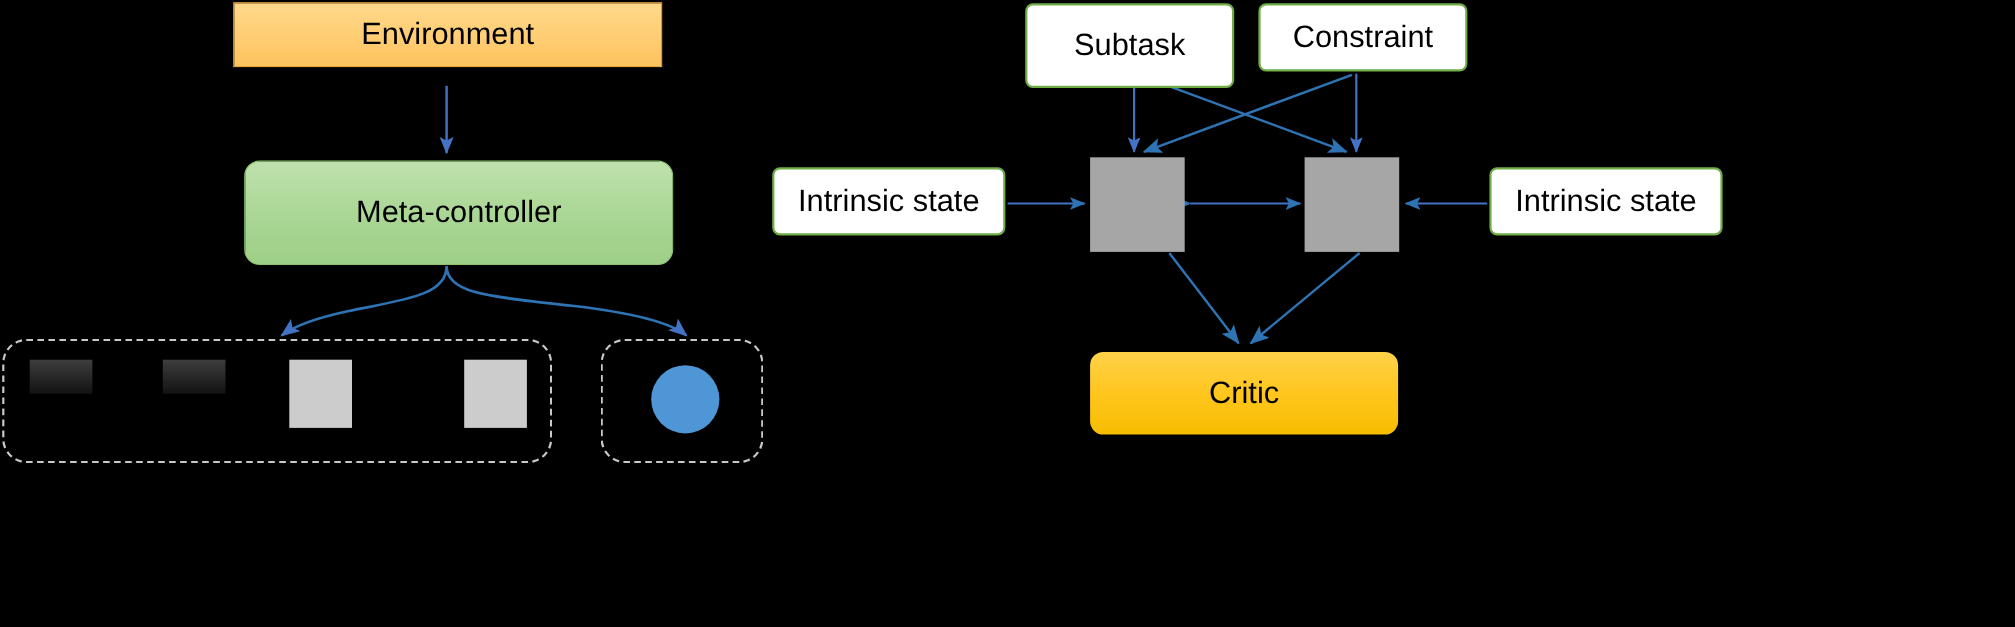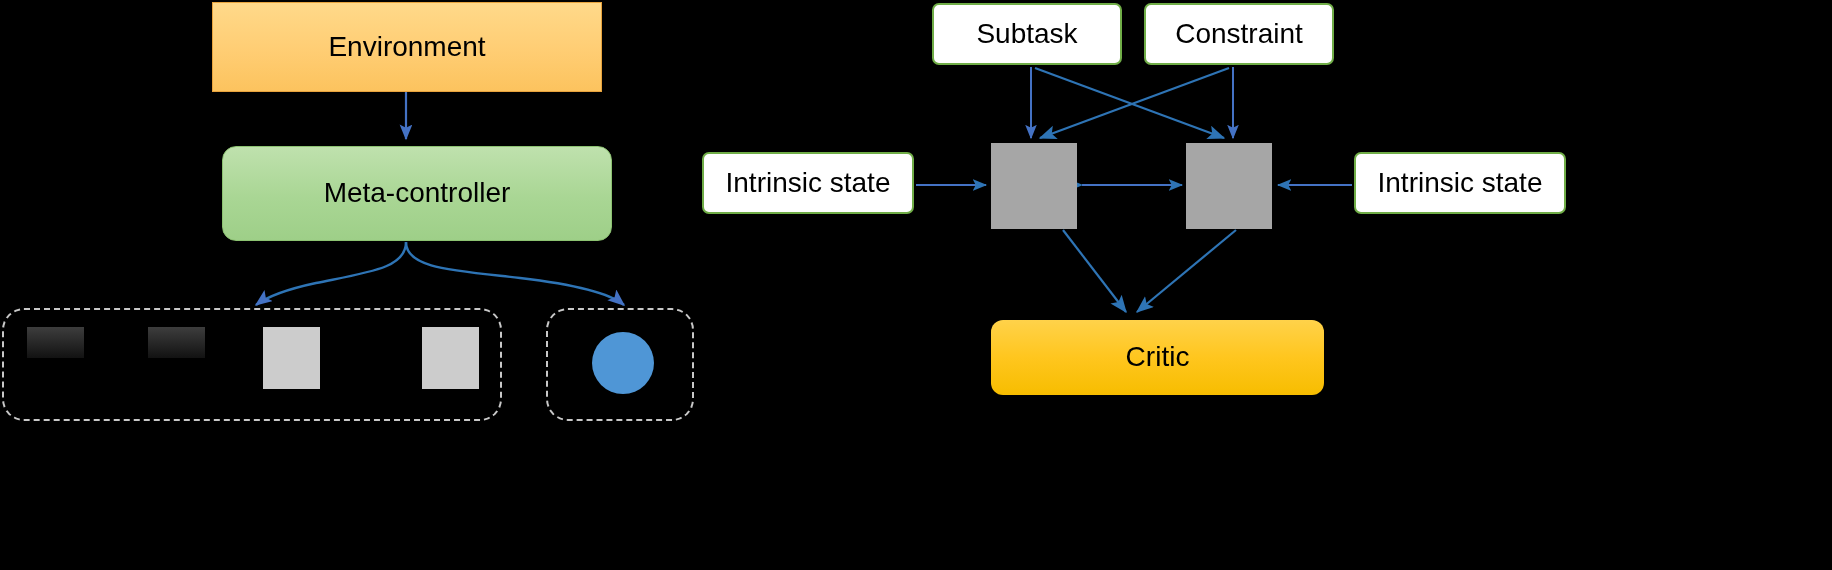--- a/index.html
+++ b/index.html
@@ -2,21 +2,21 @@
 <html><head>
 <meta charset="utf-8">
 <style>
   html,body{margin:0;padding:0;background:#000;}
   body{width:1832px;height:570px;position:relative;overflow:hidden;
        font-family:"Liberation Sans","DejaVu Sans",sans-serif;}
   #stage{position:absolute;left:0;top:0;width:1832px;height:570px;}
   .node{position:absolute;box-sizing:border-box;display:flex;align-items:center;
         justify-content:center;text-align:center;color:#000;line-height:1.1;}
   
-  #env{left:212px;top:2px;width:390px;height:90px;
+  #env{left:212px;top:2px;width:390px;height:59px;
        background:linear-gradient(180deg,#ffd98a 0%,#ffcd73 55%,#fcc35e 100%);
        border:1.5px solid #e8a33d;font-size:28px;}
   
   #meta{left:222px;top:146px;width:390px;height:95px;border-radius:14px;
         background:linear-gradient(180deg,#bfe1ad 0%,#a9d694 55%,#9ecf88 100%);
         border:1.5px solid #8cc271;font-size:28px;}
   
   .dashed{position:absolute;box-sizing:border-box;border:2.5px dashed #c8c8c8;
           border-radius:22px;background:transparent;}
   #act-group{left:2px;top:308px;width:500px;height:113px;}
@@ -26,30 +26,30 @@
   .sq.light{background:#cccccc;}
   #sq1{left:27px;top:327px;width:57px;height:31px;}
   #sq2{left:148px;top:327px;width:57px;height:31px;}
   #sq3{left:263px;top:327px;width:57px;height:62px;}
   #sq4{left:422px;top:327px;width:57px;height:62px;}
   #circle{position:absolute;left:592px;top:332px;width:62px;height:62px;border-radius:50%;
           background:#4f96d6;}
   
   .wbox{background:#ffffff;border:2.5px solid #70ad47;border-radius:7px;font-size:28px;
         box-shadow:2px 2px 0 rgba(255,255,255,0.0);}
-  #subtask{left:932px;top:3px;width:190px;height:62px;}
+  #subtask{left:932px;top:3px;width:190px;height:77px;}
   #constraint{left:1144px;top:3px;width:190px;height:62px;}
   #istate-left{left:702px;top:152px;width:212px;height:62px;}
   #istate-right{left:1354px;top:152px;width:212px;height:62px;}
   
   .gbox{background:#a6a6a6;}
   #ctrl-left{left:991px;top:143px;width:86px;height:86px;}
   #ctrl-right{left:1186px;top:143px;width:86px;height:86px;}
   
-  #critic{left:991px;top:320px;width:333px;height:75px;border-radius:12px;
+  #critic{left:991px;top:320px;width:280px;height:75px;border-radius:12px;
           background:linear-gradient(180deg,#ffd24a 0%,#ffc61e 50%,#f7bd00 100%);
           font-size:28px;}
   #edges{position:absolute;left:0;top:0;width:1832px;height:570px;pointer-events:none;}
 </style>
 </head>
 <body>
 
 <div id="stage">
 
   <svg id="edges" viewBox="0 0 1832 570" xmlns="http://www.w3.org/2000/svg">

